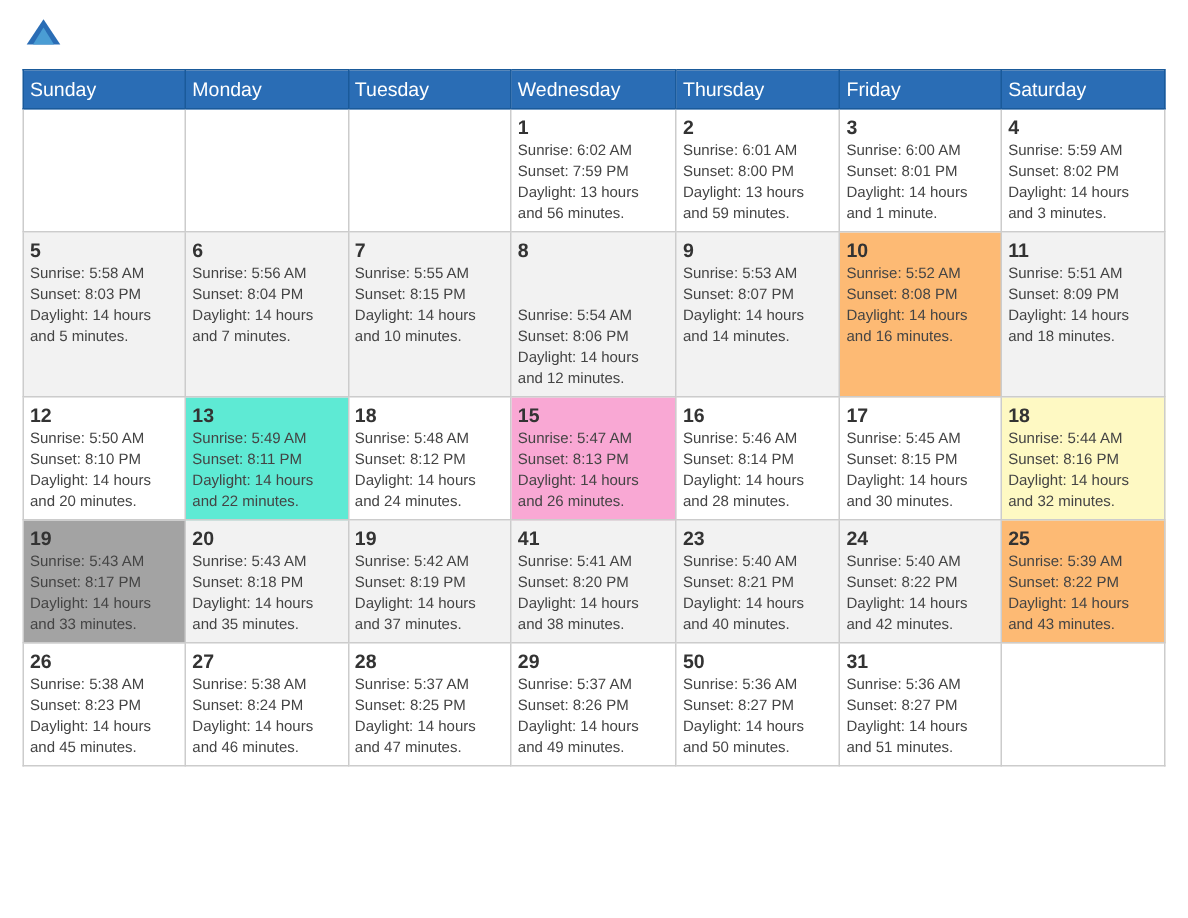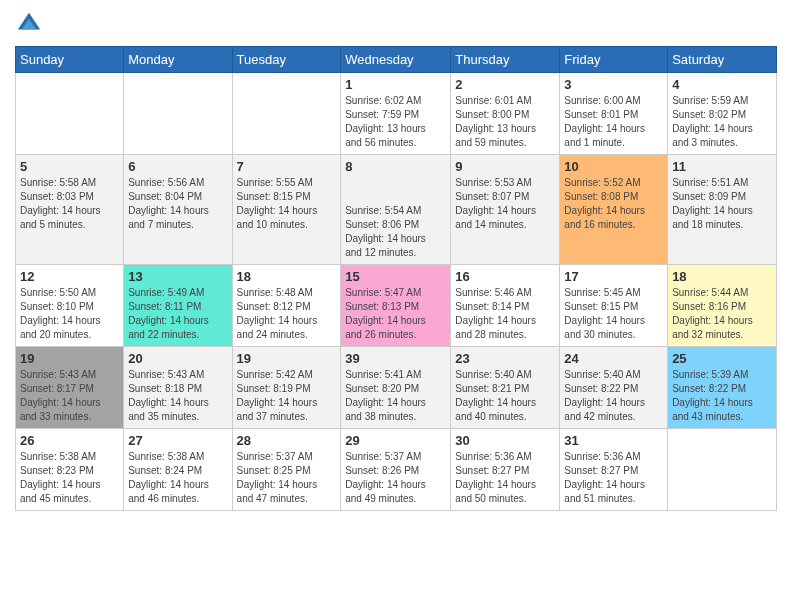--- a/index.html
+++ b/index.html
@@ -287,41 +287,41 @@
 and 35 minutes.</div>
           </td>
           <td style="background: rgb(242, 242, 242);">
             <span class="day-number">19</span>
             <div class="day-info" style="white-space: pre-line;">Sunrise: 5:42 AM
 Sunset: 8:19 PM
 Daylight: 14 hours
 and 37 minutes.</div>
           </td>
           <td style="background: rgb(242, 242, 242);">
-            <span class="day-number">39</span>
+            <span class="day-number">41</span>
             <div class="day-info" style="white-space: pre-line;">Sunrise: 5:41 AM
 Sunset: 8:20 PM
 Daylight: 14 hours
 and 38 minutes.</div>
           </td>
           <td style="background: rgb(242, 242, 242);">
             <span class="day-number">23</span>
             <div class="day-info" style="white-space: pre-line;">Sunrise: 5:40 AM
 Sunset: 8:21 PM
 Daylight: 14 hours
 and 40 minutes.</div>
           </td>
           <td style="background: rgb(242, 242, 242);">
             <span class="day-number">24</span>
             <div class="day-info" style="white-space: pre-line;">Sunrise: 5:40 AM
 Sunset: 8:22 PM
 Daylight: 14 hours
 and 42 minutes.</div>
           </td>
-          <td style="background: #7dd3fc;">
+          <td style="background: #fdba74;">
             <span class="day-number">25</span>
             <div class="day-info" style="white-space: pre-line;">Sunrise: 5:39 AM
 Sunset: 8:22 PM
 Daylight: 14 hours
 and 43 minutes.</div>
           </td>
         </tr>
         <tr>
           <td style="background: rgb(255, 255, 255);">
             <span class="day-number">26</span>
@@ -345,21 +345,21 @@
 and 47 minutes.</div>
           </td>
           <td style="background: rgb(255, 255, 255);">
             <span class="day-number">29</span>
             <div class="day-info" style="white-space: pre-line;">Sunrise: 5:37 AM
 Sunset: 8:26 PM
 Daylight: 14 hours
 and 49 minutes.</div>
           </td>
           <td style="background: rgb(255, 255, 255);">
-            <span class="day-number">30</span>
+            <span class="day-number">50</span>
             <div class="day-info" style="white-space: pre-line;">Sunrise: 5:36 AM
 Sunset: 8:27 PM
 Daylight: 14 hours
 and 50 minutes.</div>
           </td>
           <td style="background: rgb(255, 255, 255);">
             <span class="day-number">31</span>
             <div class="day-info" style="white-space: pre-line;">Sunrise: 5:36 AM
 Sunset: 8:27 PM
 Daylight: 14 hours

